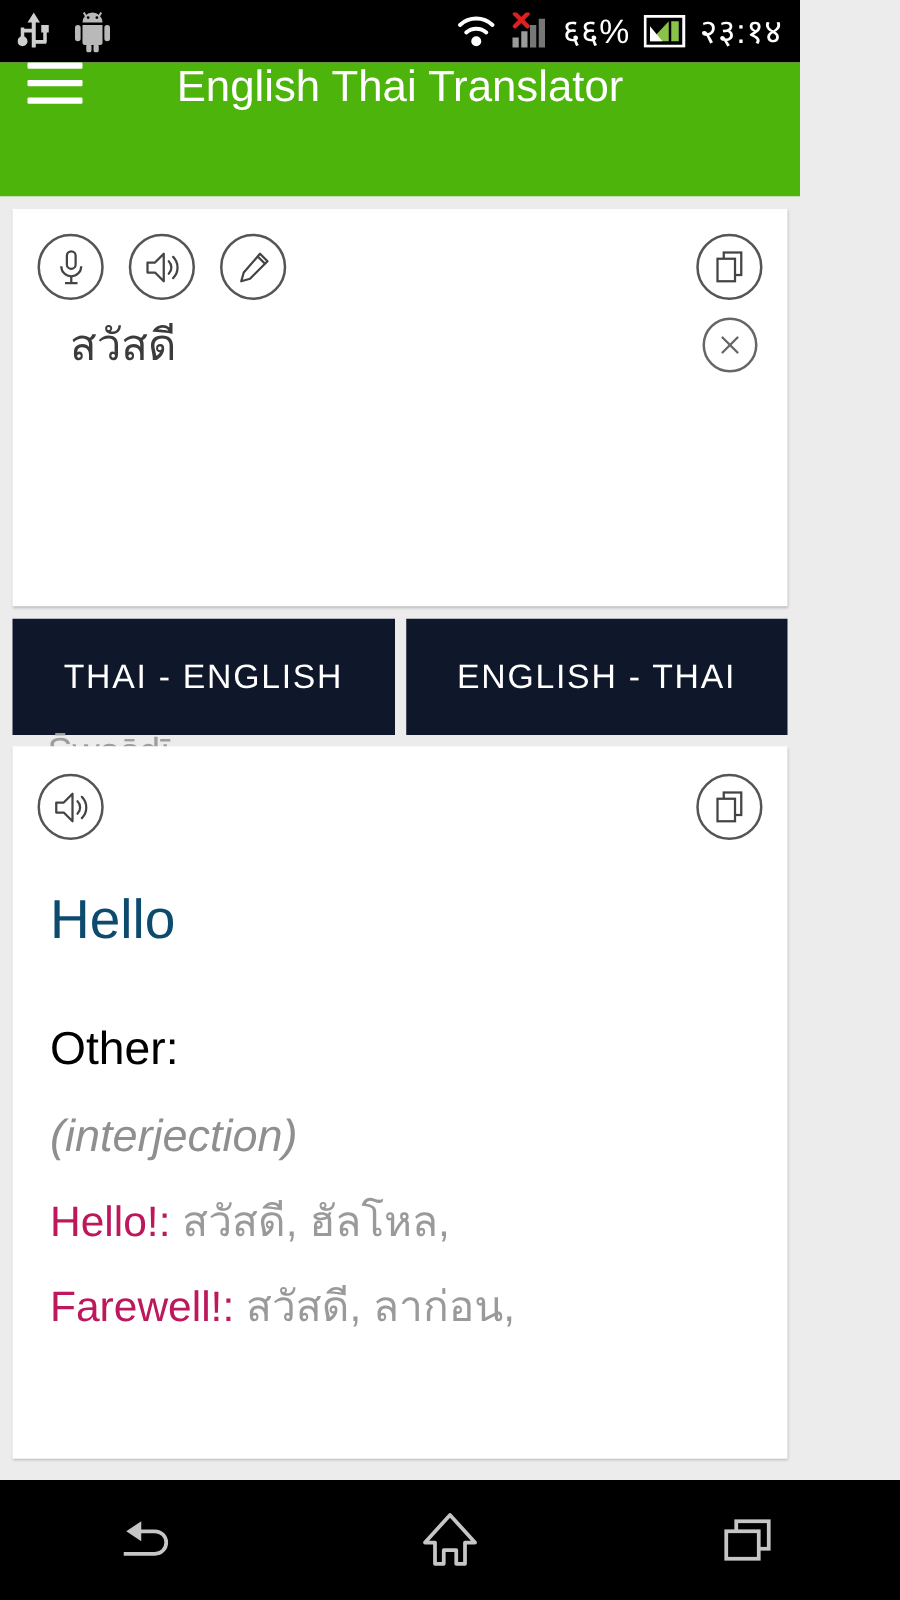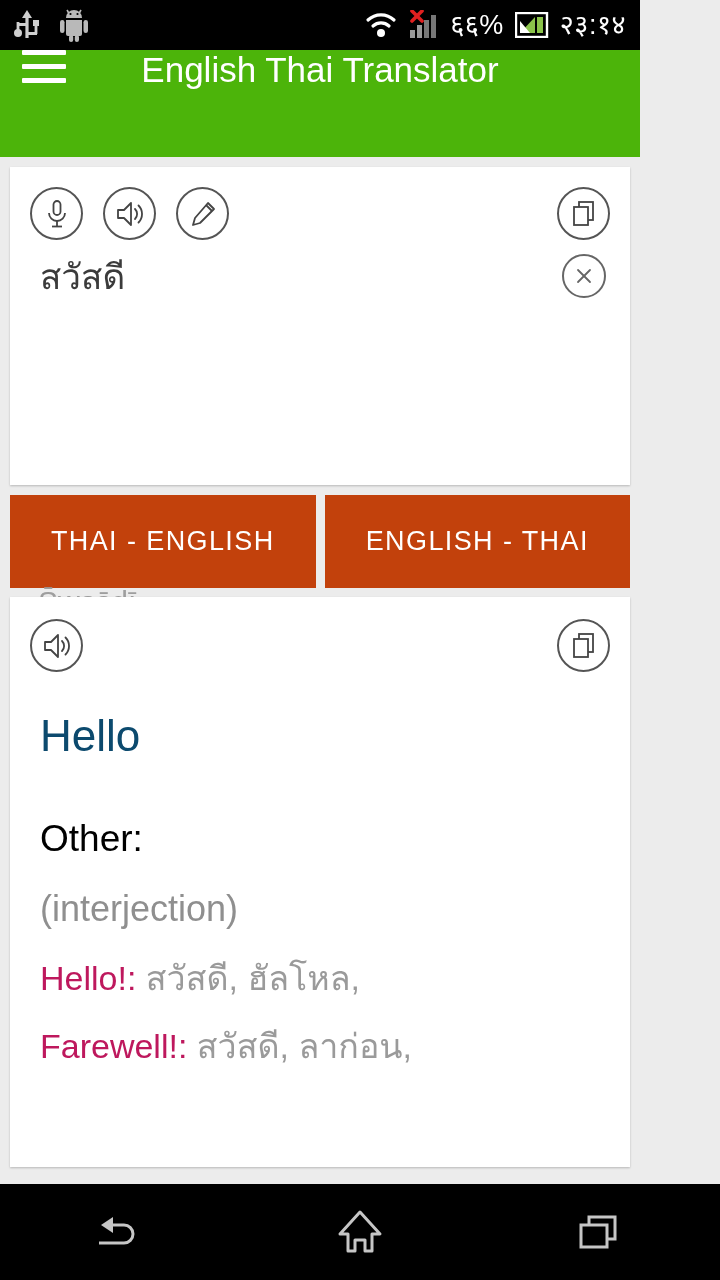--- a/index.html
+++ b/index.html
@@ -44,53 +44,53 @@
   .input-card { height:318px; position:relative; }
   .icon-row { display:flex; align-items:center; padding:20px 20px 0 20px; }
   .circle-btn {
     width:53px; height:53px; border:2px solid #555; border-radius:50%;
     display:flex; align-items:center; justify-content:center;
     margin-right:20px; cursor:pointer; background:#fff;
   }
   .circle-btn.right { margin-right:0; margin-left:auto; }
 
   .src-text {
-    position:absolute; left:30px; top:88px;
+    position:absolute; left:46px; top:88px;
     font-size:35px; color:#3b3b3b; line-height:1.25;
   }
   .clear-btn {
     position:absolute; right:24px; top:87px;
     width:44px; height:44px; border:2px solid #666; border-radius:50%;
     display:flex; align-items:center; justify-content:center; cursor:pointer;
   }
   .translit {
     position:absolute; left:28px; top:418px;
     font-size:30px; color:#9e9e9e;
   }
 
   
   .dir-row { display:flex; gap:9px; margin:0 10px; }
   .dir-btn {
-    flex:1; height:93px; background:#c2410c; border:none; cursor:pointer;
+    flex:1; height:93px; background:#0f172a; border:none; cursor:pointer;
     color:#fff; font-size:27px; letter-spacing:1.4px;
     display:flex; align-items:center; justify-content:center;
   }
 
   
   .result-card { margin-top:9px; height:570px; position:relative; overflow:hidden; }
   .res-icon-row { display:flex; align-items:center; padding:22px 20px 0 20px; }
   .res-word {
     padding:42px 0 0 30px; font-size:44px; color:#0c4a6e; line-height:1;
   }
   .res-other {
     padding:62px 0 0 30px; font-size:37px; color:#000000; line-height:1;
   }
   .res-pos {
     padding:34px 0 0 30px; font-size:36px; color:#8f8f8f;
-    line-height:1;
+    font-style:italic; line-height:1;
   }
   .res-entry {
     padding:34px 0 0 30px; font-size:34px; color:#9a9a9a; line-height:1;
     white-space:nowrap;
   }
   .res-entry .lbl { color:#be185d; }
 
   
   .navbar {
     position:absolute; bottom:0; left:0; width:720px; height:96px;

